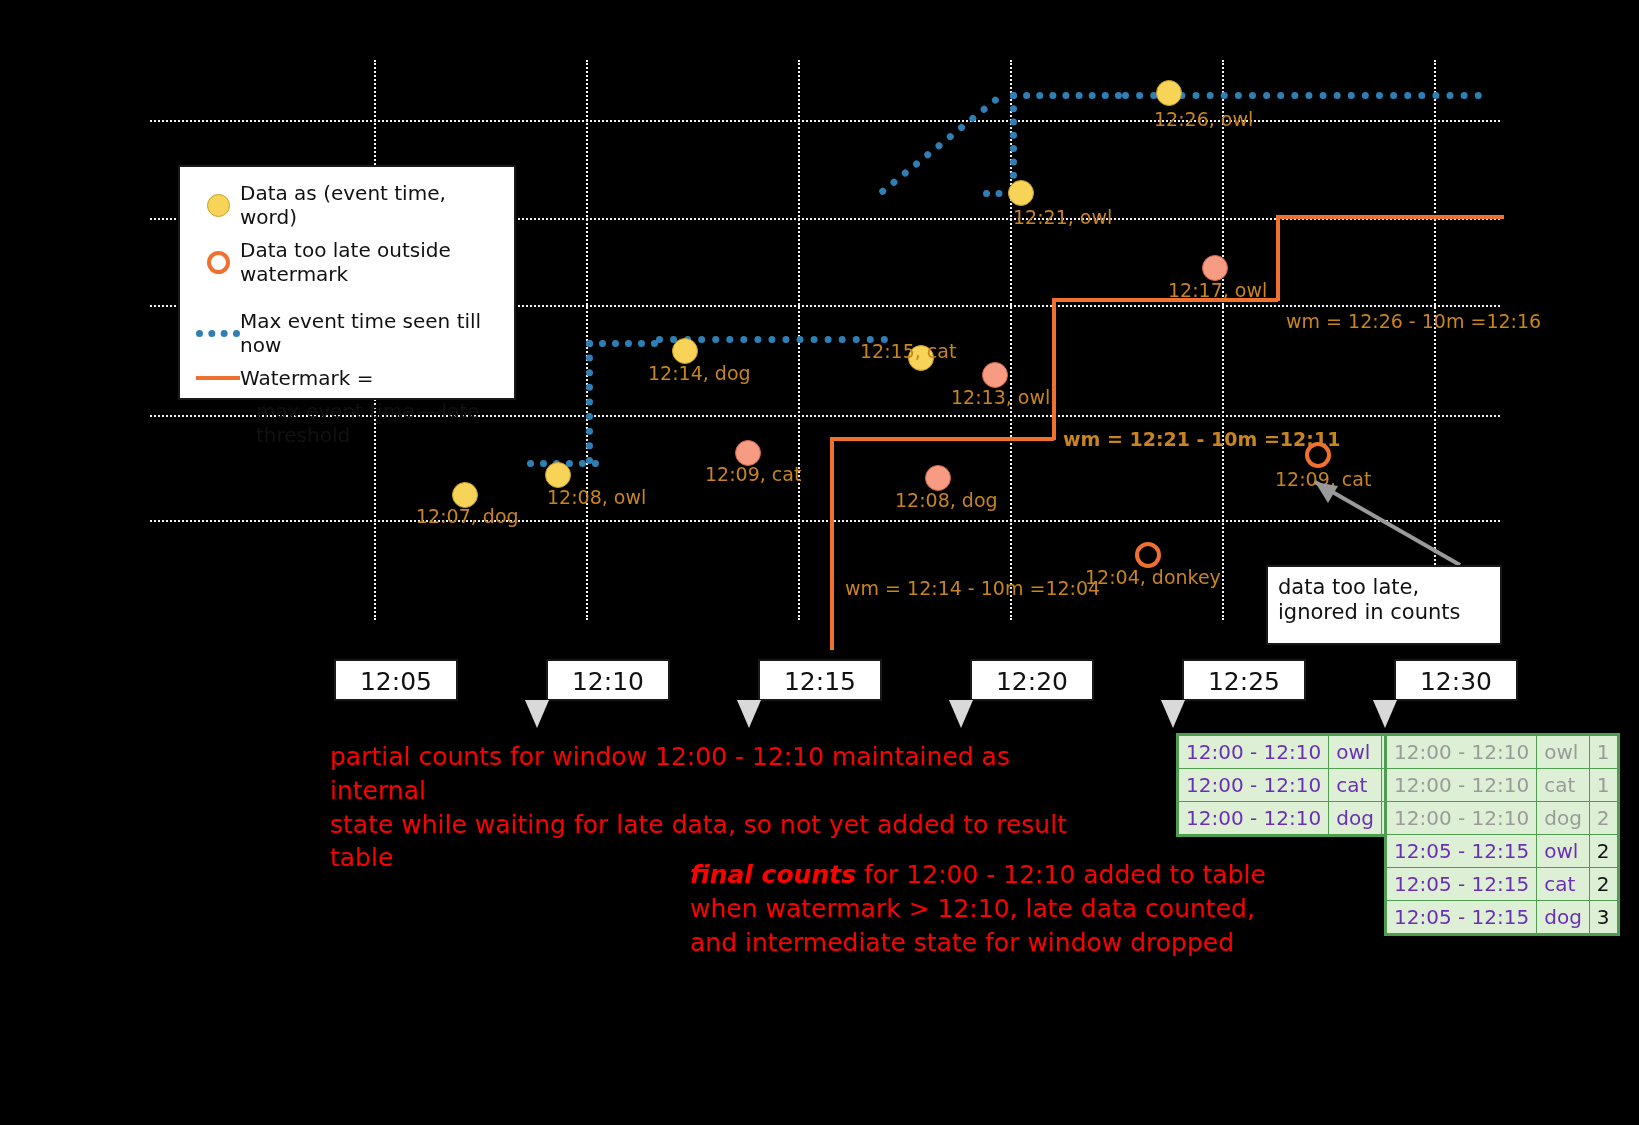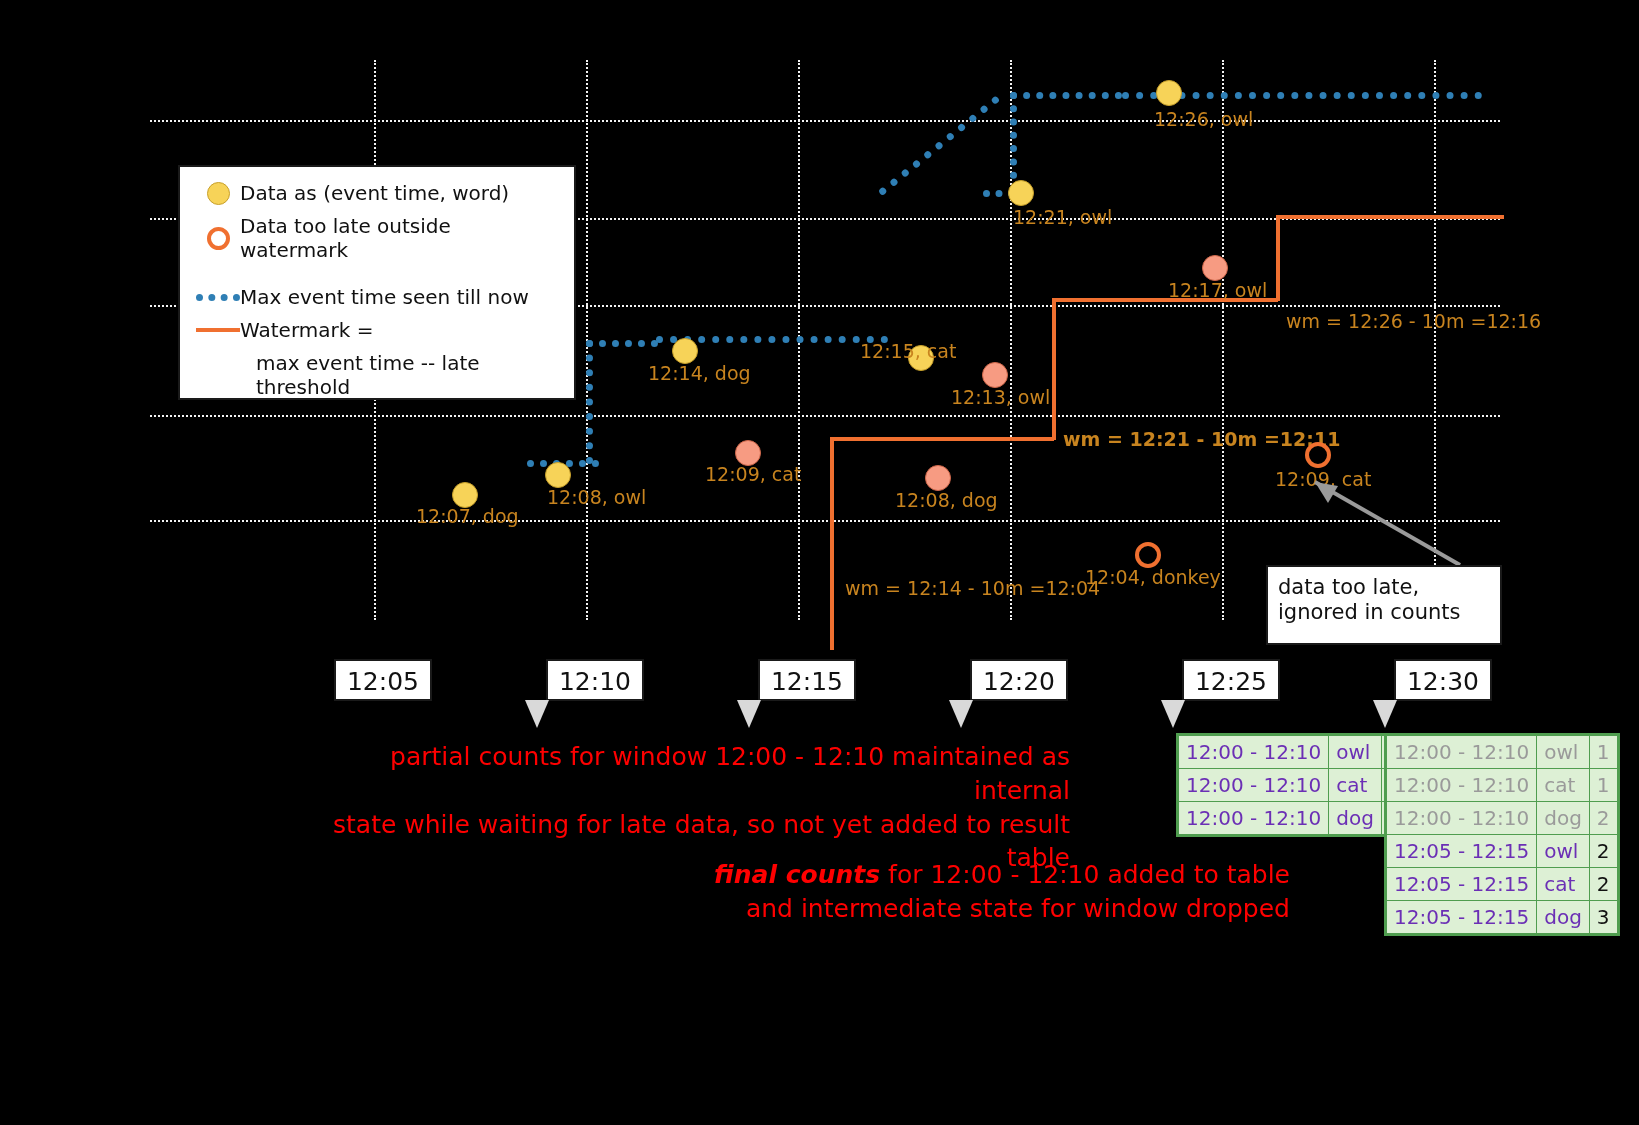--- a/index.html
+++ b/index.html
@@ -24,46 +24,46 @@
   .blue{position:absolute;height:0;border-top:7px dotted #2f7fb5;}
   .bluev{position:absolute;width:0;border-left:7px dotted #2f7fb5;}
 
   
   .wm{position:absolute;background:#f07030;}
   .wmh{height:4px;}
   .wmv{width:4px;}
   .wmlabel{position:absolute;color:#c8841f;font-size:19px;white-space:nowrap;}
 
   
-  #legend{position:absolute;left:178px;top:165px;width:398px;height:235px;
+  #legend{position:absolute;left:178px;top:165px;width:338px;height:235px;
           background:#fff;border:2px solid #1a1a1a;box-sizing:border-box;
           padding:14px 16px;}
   .lrow{display:flex;align-items:center;margin-bottom:9px;}
   .lswatch{width:44px;flex:0 0 44px;display:flex;justify-content:center;align-items:center;}
   .ldot{width:23px;height:23px;border-radius:50%;box-sizing:border-box;}
   .ldot.ontime{background:#f7d358;border:1px solid #c8a02a;}
   .ldot.late{background:#f79b82;border:1px solid #d0674a;}
   .ldot.toolate{background:#fff;border:4px solid #f07030;}
   .ltext{font-size:20px;color:#111;}
   .ldash{width:44px;height:0;border-top:7px dotted #2f7fb5;}
   .lsolid{width:44px;height:4px;background:#f07030;}
   .lsub{font-size:20px;color:#111;margin-left:60px;}
 
   
   .tbox{position:absolute;background:#fff;border:2px solid #1a1a1a;
-        width:98px;height:42px;line-height:42px;text-align:center;
+        width:124px;height:42px;line-height:42px;text-align:center;
         font-size:25px;color:#111;box-sizing:border-box;}
 
   
   #callout{position:absolute;left:1266px;top:565px;width:236px;height:80px;
            background:#fff;border:2px solid #1a1a1a;box-sizing:border-box;
            padding:8px 10px;font-size:21px;color:#111;line-height:1.2;}
 
   
-  .red{position:absolute;color:#ff0000;font-size:25px;text-align:right;
+  .red{position:absolute;color:#ff0000;font-size:25px;text-align:left;
        line-height:1.35;}
   .red i{font-style:italic;font-weight:bold;}
 
   
   .rtable{position:absolute;border:3px solid #4f9d4f;background:#ddf0d5;
           border-collapse:collapse;}
   .rtable td{border:1px solid #4f9d4f;font-size:20px;padding:4px 7px;
              white-space:nowrap;}
   .c-purple{color:#6b2fb5;}
   .c-dark{color:#111;}
@@ -203,20 +203,21 @@
 
   <div class="red" style="left:330px;top:740px;width:740px;">
     <div>partial counts for window 12:00 - 12:10 maintained as internal</div>
     <div>state while waiting for late data, so not yet added  to result table</div>
   </div>
 
   <div class="red" style="left:690px;top:858px;width:600px;">
     <div>
       <i>final counts</i><span> for 12:00 - 12:10 added to table</span>
     </div>
+    <div>when watermark &gt; 12:10, late data counted,</div>
     <div>and intermediate state for window dropped</div>
   </div>
 
   <table class="rtable" style="left:1176px;top:733px;">
     <tbody>
         <tr>
       <td class="c-purple">12:00 - 12:10</td>
       <td class="c-purple">owl</td>
       <td class="c-dark">1</td>
     </tr>

